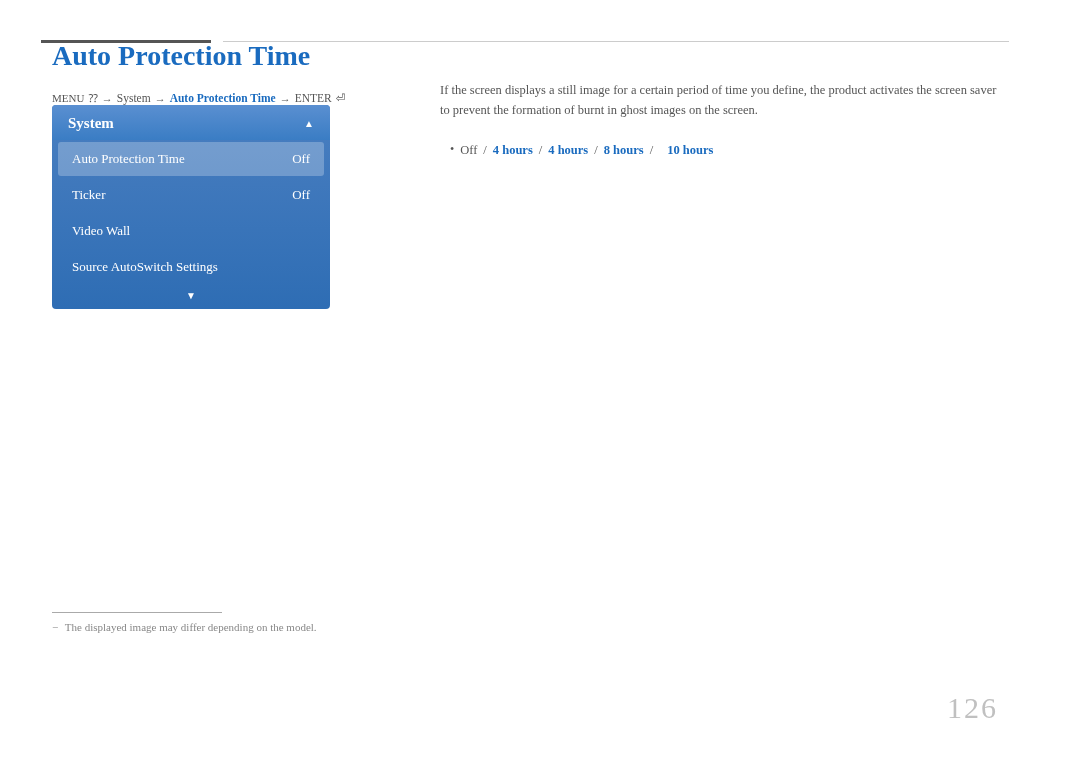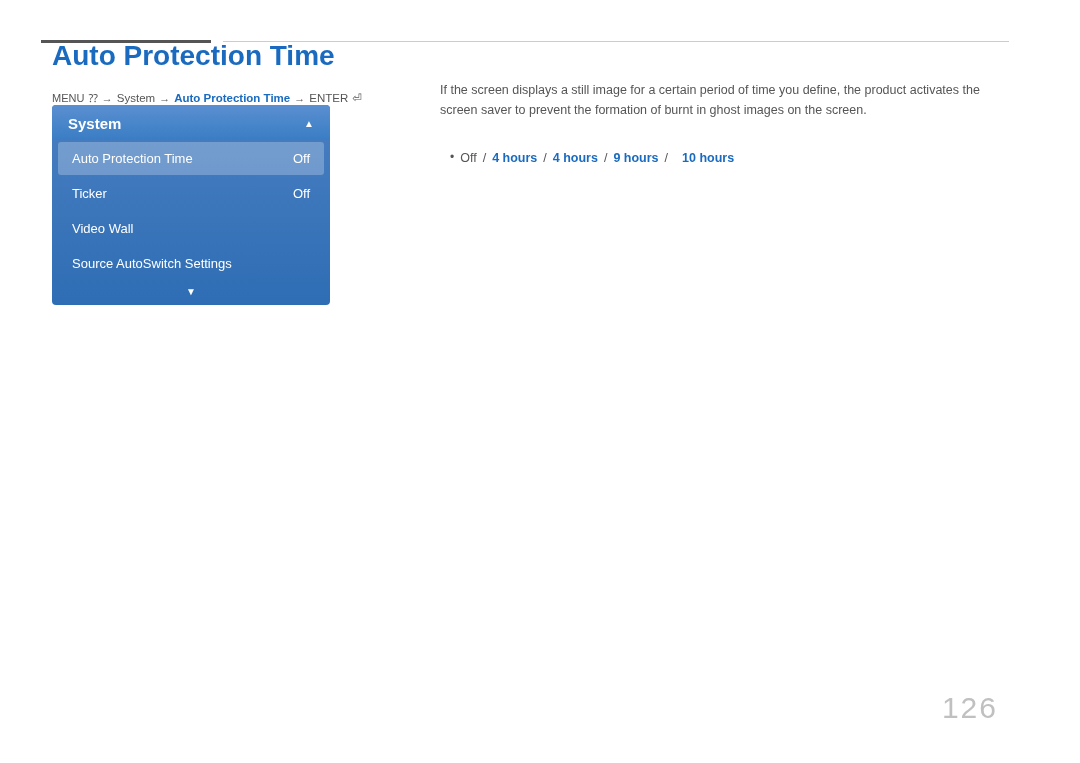--- a/index.html
+++ b/index.html
@@ -11,20 +11,21 @@
       font-family: 'Arial', sans-serif;
       position: relative;
       overflow: hidden;
     }
 
     .page-container {
       width: 1050px;
       height: 763px;
       position: relative;
       padding: 40px 41px;
+      font-family: Liberation Serif, serif;
     }
 
     
     .top-lines {
       display: flex;
       align-items: center;
       gap: 0;
       margin-bottom: 18px;
     }
 
@@ -138,21 +139,21 @@
       position: absolute;
       top: 80px;
       left: 440px;
       right: 52px;
     }
 
     .description-text {
       font-size: 12.5px;
       color: #555;
       line-height: 1.6;
-      margin-bottom: 28px;
+      margin-bottom: 20px;
     }
 
     .options-list {
       list-style: none;
       padding-left: 10px;
     }
 
     .options-list li {
       font-size: 12.5px;
       color: #555;
@@ -268,23 +269,30 @@
   <div class="right-content">
     <p class="description-text">If the screen displays a still image for a certain period of time you define, the product activates the screen saver to prevent the formation of burnt in ghost images on the screen.</p>
     <ul class="options-list">
       <li>
         <span style="color:#555;">Off</span>
         <span style="color:#555;"> / </span>
         <span style="color:#1a6bbf;font-weight:600;">4 hours</span>
         <span style="color:#555;"> / </span>
         <span style="color:#1a6bbf;font-weight:600;">4 hours</span>
         <span style="color:#555;"> / </span>
-        <span style="color:#1a6bbf;font-weight:600;">9 hours</span>
+        <span style="color:#1a6bbf;font-weight:600;">8 hours</span>
         <span style="color:#555;"> / </span>
         <span style="color:#1a6bbf;font-weight:600;margin-left:8px;">10 hours</span>
       </li>
     </ul>
   </div>
 
+  <div class="footnote-section">
+    <div class="footnote-line"></div>
+    <p class="footnote-text">
+      <span class="dash">−</span>
+      <span>The displayed image may differ depending on the model.</span>
+    </p>
+  </div>
 
   <div class="page-number">126</div>
 
 </div>
 
 </body></html>

